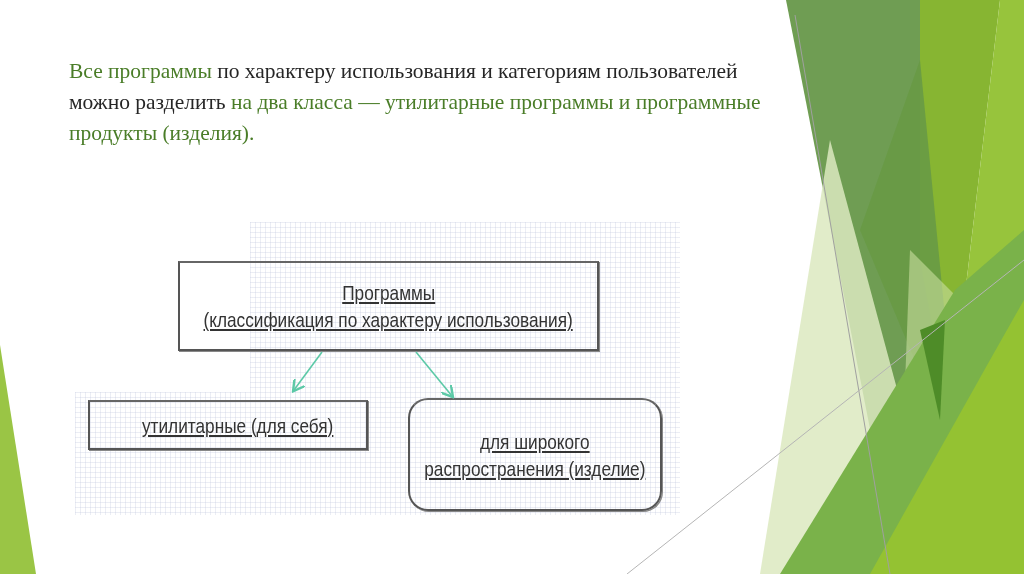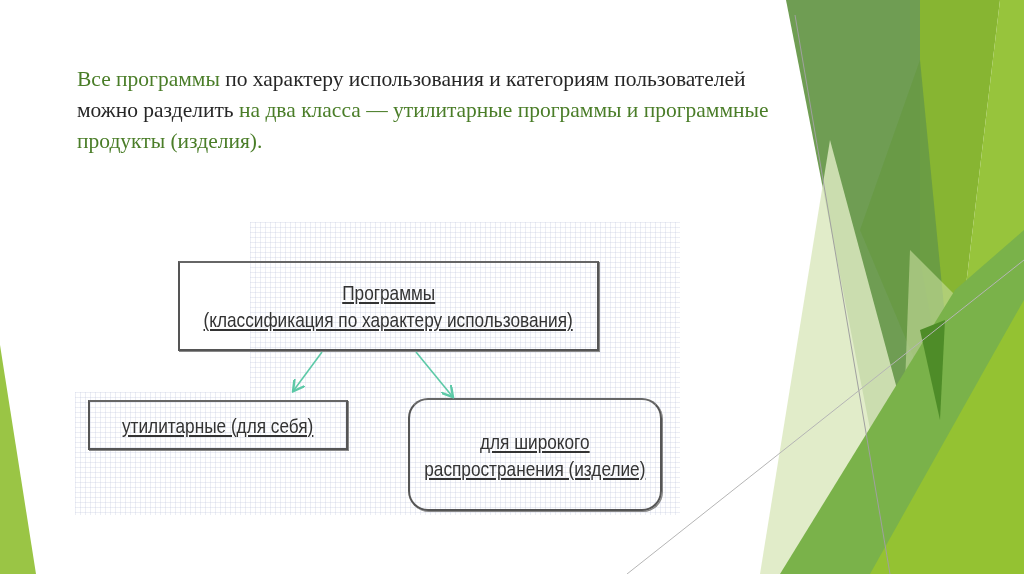--- a/index.html
+++ b/index.html
@@ -1,18 +1,18 @@
 <!DOCTYPE html>
 <html><head>
 <meta charset="utf-8">
 <style>
   html, body { margin:0; padding:0; }
   body { width:1024px; height:574px; position:relative; overflow:hidden; background:#ffffff; font-family:"Liberation Serif", serif; }
   .deco { position:absolute; left:0; top:0; width:1024px; height:574px; }
-  .intro { position:absolute; left:69px; top:56px; width:700px; font-size:21.5px; line-height:31px; color:#262626; margin:8px; }
+  .intro { position:absolute; left:69px; top:56px; width:700px; font-size:21.5px; line-height:31px; color:#262626; margin:0; }
   .intro .hl { color:#4a7d28; }
   .diagram { position:absolute; left:75px; top:222px; width:605px; height:293px;
     background-color:#ffffff;
     background-image:
       linear-gradient(to right, rgba(200,205,225,0.35) 1px, transparent 1px),
       linear-gradient(to bottom, rgba(200,205,225,0.35) 1px, transparent 1px);
     background-size:5px 5px; }
   .diagram .clear { position:absolute; background:#fff; }
   .box { position:absolute; border:2px solid #555; border-top-color:#666; background:transparent; box-shadow:1px 1px 0 #888;
     display:flex; flex-direction:column; align-items:center; justify-content:center;
@@ -44,21 +44,21 @@
 
 <div class="diagram">
   <div class="clear" style="left:0;top:0;width:175px;height:170px;"></div>
 </div>
 
 <div class="box" style="left:178px;top:261px;width:417px;height:86px;">
   <span>Программы</span>
   <span>(классификация по характеру использования)</span>
 </div>
 
-<div class="box" style="left:88px;top:400px;width:256px;height:46px;">
+<div class="box" style="left:88px;top:400px;width:256px;height:46px;padding-left:20px;">
   <span>утилитарные (для себя)</span>
 </div>
 
 <div class="box" style="left:408px;top:398px;width:250px;height:109px;border-radius:20px;">
   <span>для широкого</span>
   <span>распространения (изделие)</span>
 </div>
 
 <svg class="arrows" viewBox="0 0 1024 574" xmlns="http://www.w3.org/2000/svg">
   <defs>

